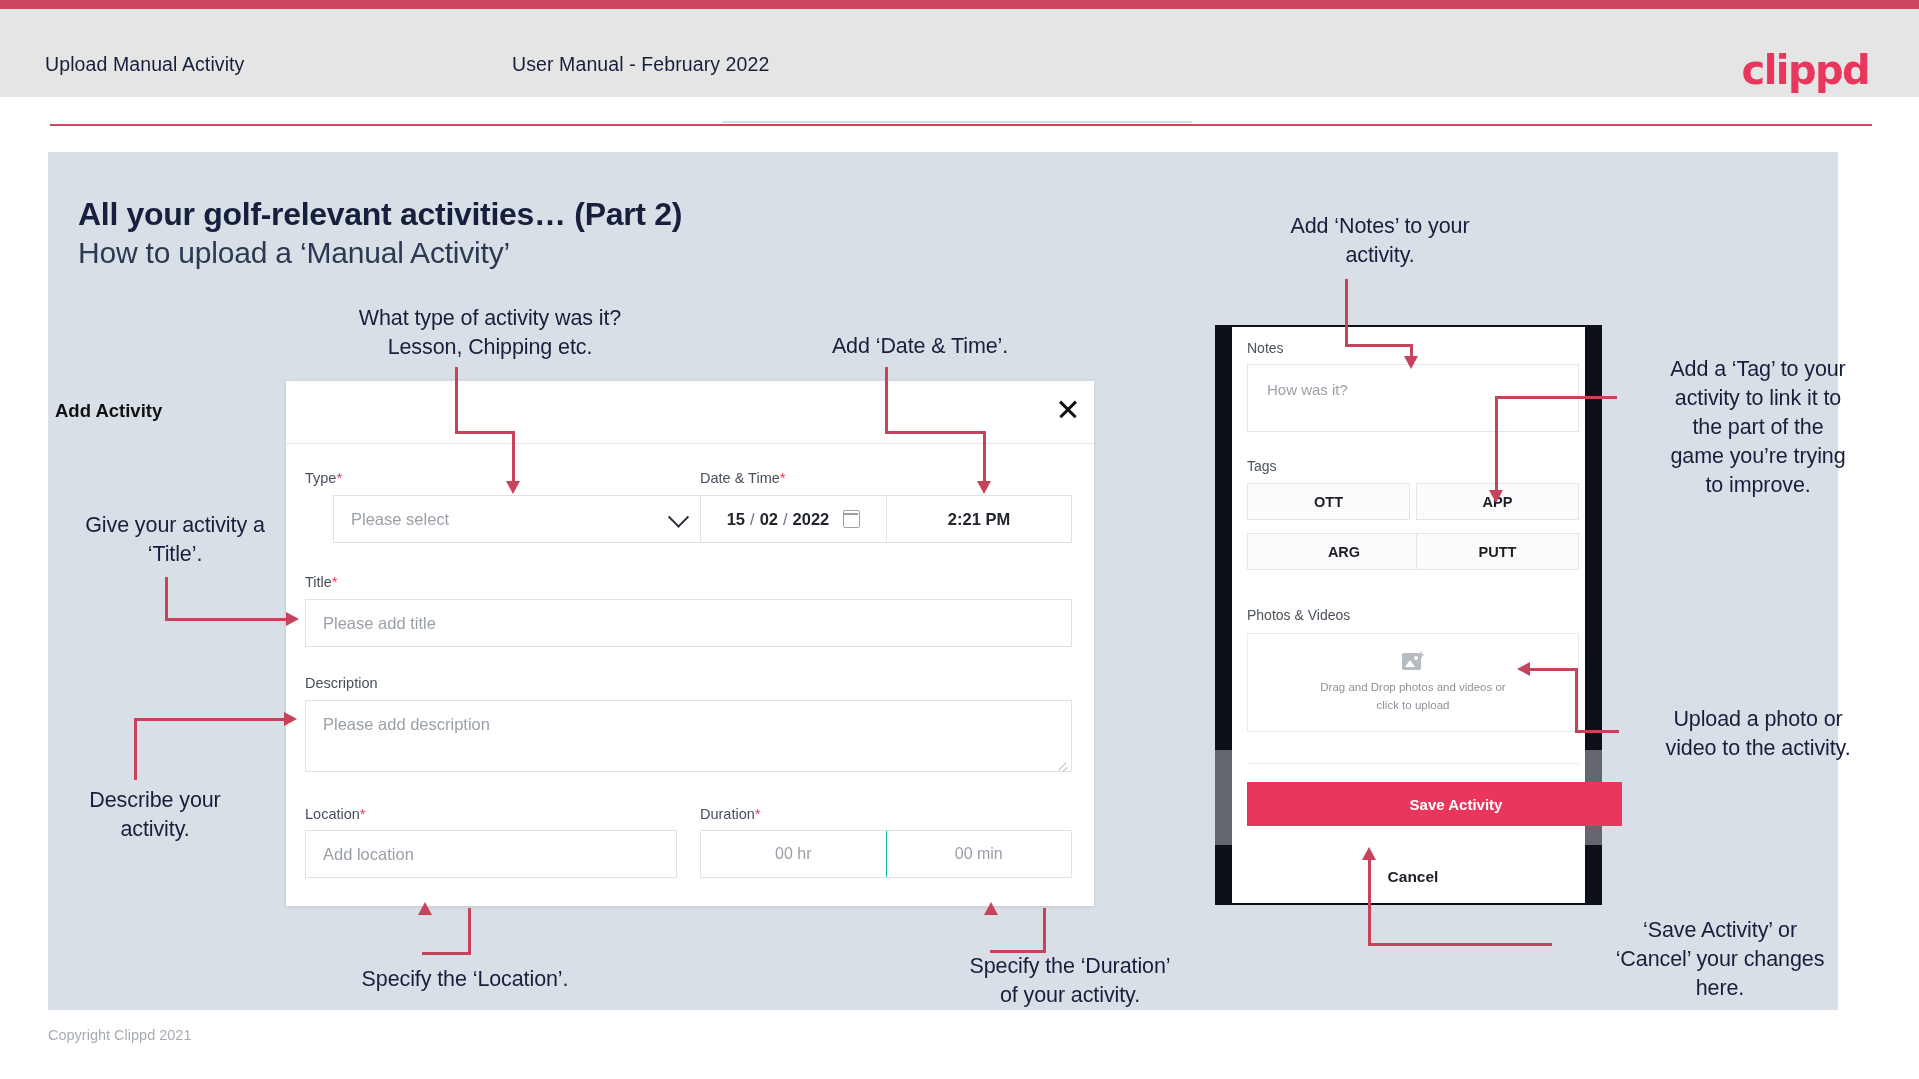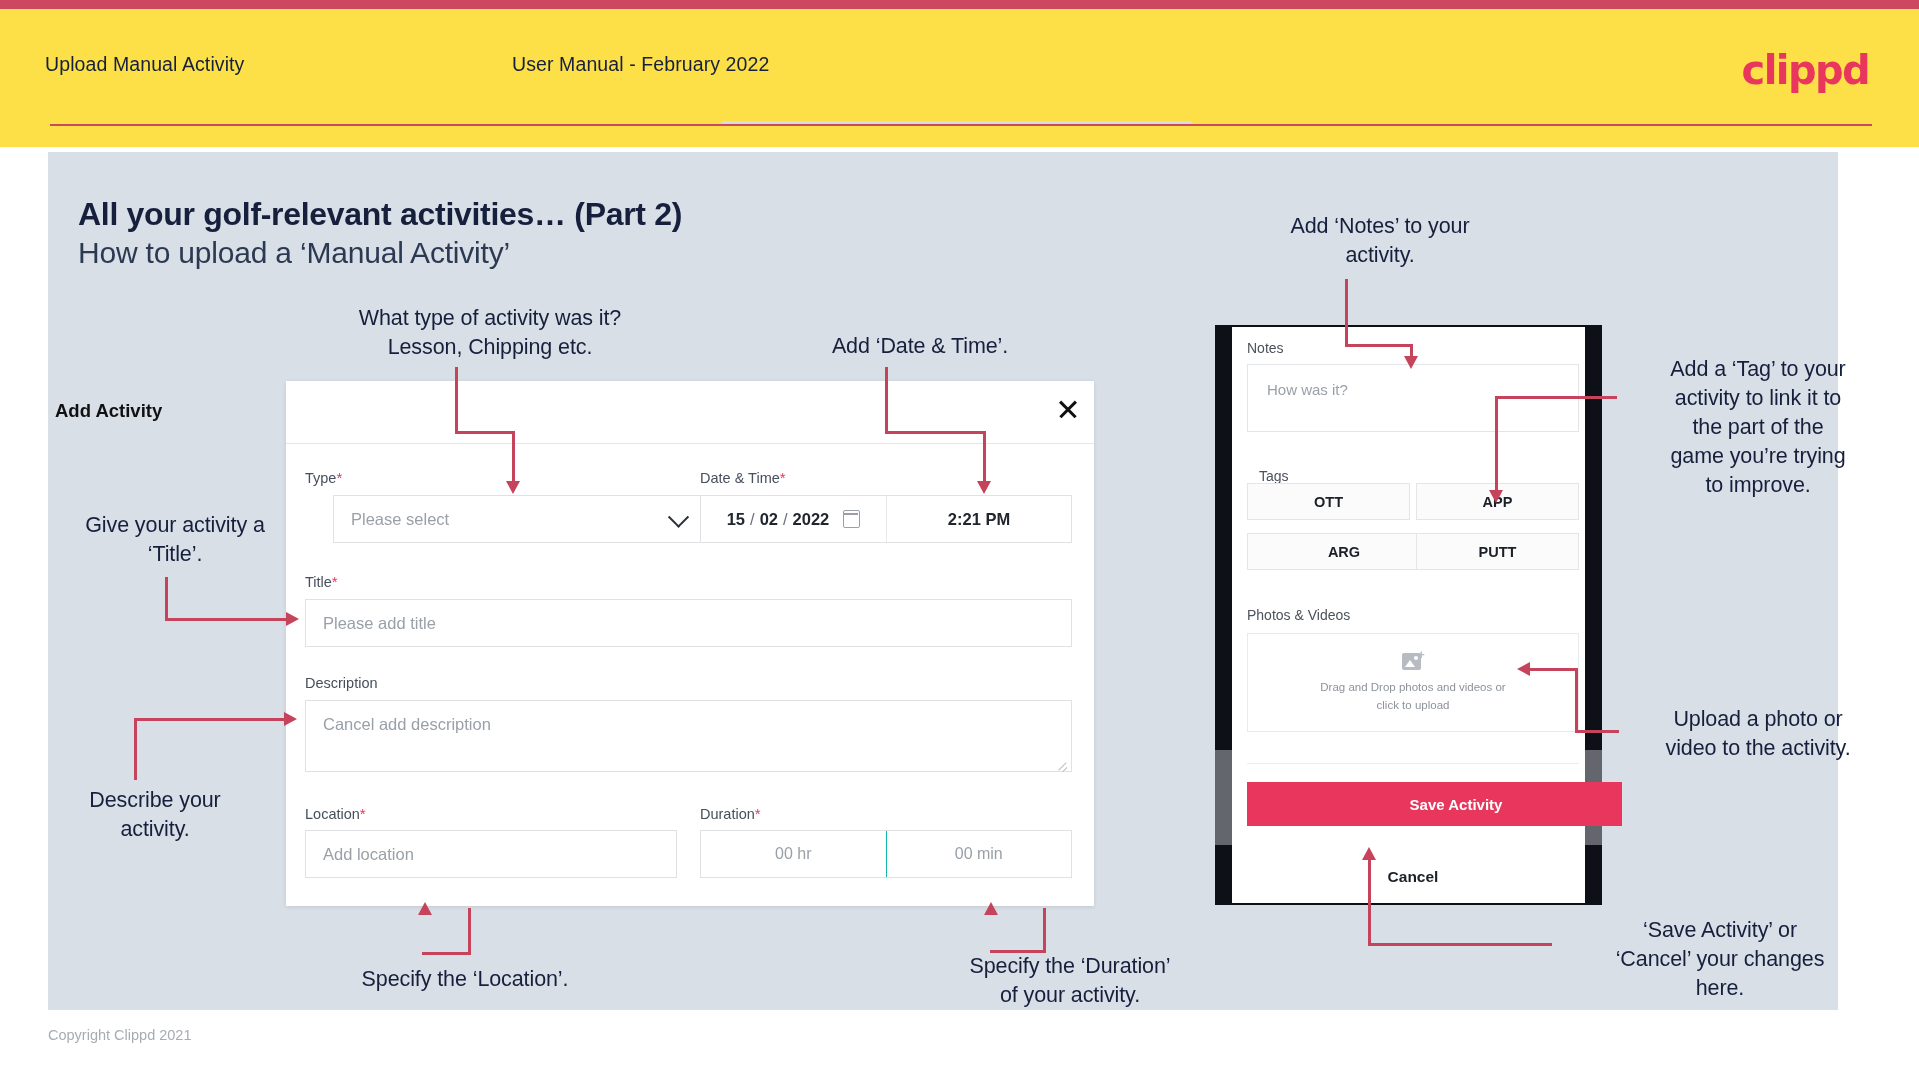--- a/index.html
+++ b/index.html
@@ -4,21 +4,21 @@
 <style>
   html,body{margin:0;padding:0;}
   body{
     width:1919px;height:1079px;
     background:#ffffff;
     font-family:"Liberation Sans", sans-serif;
     overflow:hidden;
     position:relative;
   }
   .top-bar{position:absolute;left:0;top:0;width:1919px;height:9px;background:#cc4861;}
-  .hdr{position:absolute;left:0;top:9px;width:1919px;height:138px;background:#fde047;}
+  .hdr{position:absolute;left:0;top:9px;width:1919px;height:88px;background:#e5e5e5;}
   .hdr-left{position:absolute;left:45px;top:44px;font-size:19.5px;color:#16203c;font-weight:400;letter-spacing:.1px;}
   .hdr-mid{position:absolute;left:512px;top:44px;font-size:19.5px;color:#16203c;font-weight:400;letter-spacing:.1px;}
   .logo{position:absolute;right:50px;top:38px;font-size:40px;font-weight:700;color:#e8365d;letter-spacing:-1.6px;font-family:"DejaVu Sans",sans-serif;}
   .hdr-rule{position:absolute;left:50px;top:124px;width:1822px;height:2px;background:#cc4861;}
   .hdr-rule2{position:absolute;left:722px;top:121px;width:470px;height:2px;background:#d9dee6;}
 
   .slide{position:absolute;left:48px;top:152px;width:1790px;height:858px;background:#d9dfe7;}
 
   .title1{position:absolute;left:78px;top:196px;font-size:32px;font-weight:700;color:#16203c;letter-spacing:-.3px;}
   .title2{position:absolute;left:78px;top:236px;font-size:30px;font-weight:400;color:#2b3a52;letter-spacing:-.2px;}
@@ -130,21 +130,21 @@
   <span>Title</span><span class="req">*</span>
 </div>
 <div class="fld" style="left:305px;top:599px;width:767px;height:48px;">
   <span class="ph">Please add title</span>
 </div>
 
 <div class="lbl" style="left:305px;top:675px;">
   <span>Description</span>
 </div>
 <div class="fld" style="left:305px;top:700px;width:767px;height:72px;align-items:flex-start;">
-  <span class="ph" style="padding-top:14px;">Cancel add description</span>
+  <span class="ph" style="padding-top:14px;">Please add description</span>
   <span class="ta-resize">
     <i style="width:11px;top:8px;"></i>
       <i style="width:6px;top:10.5px;"></i>
   </span>
 </div>
 
 <div class="lbl" style="left:305px;top:805px;">
   <span>Location</span><span class="req">*</span>
 </div>
 <div class="fld" style="left:305px;top:830px;width:372px;height:48px;">
@@ -161,21 +161,21 @@
 
 <div class="phone"></div>
 <div class="bezel-grey-l"></div>
 <div class="bezel-grey-r"></div>
 <div class="phone-screen"></div>
 
 <div class="p-lbl" style="left:1247px;top:340px;">Notes</div>
 <div class="p-box" style="left:1247px;top:364px;width:332px;height:68px;"></div>
 <div class="p-ph" style="left:1267px;top:381px;">How was it?</div>
 
-<div class="p-lbl" style="left:1247px;top:468px;margin-left:12px;">Tags</div>
+<div class="p-lbl" style="left:1247px;top:458px;">Tags</div>
 <div class="tag" style="left:1247px;top:483px;width:163px;height:37px;">OTT</div>
 <div class="tag" style="left:1416px;top:483px;width:163px;height:37px;">APP</div>
 <div class="tag" style="left:1247px;top:533px;width:194px;height:37px;">ARG</div>
 <div class="tag" style="left:1416px;top:533px;width:163px;height:37px;">PUTT</div>
 
 <div class="p-lbl" style="left:1247px;top:607px;">Photos &amp; Videos</div>
 <div class="dz" style="left:1247px;top:633px;width:332px;height:99px;">
   <span class="img-ico">
     <i class="bx"></i>
       <i class="pk"></i>

